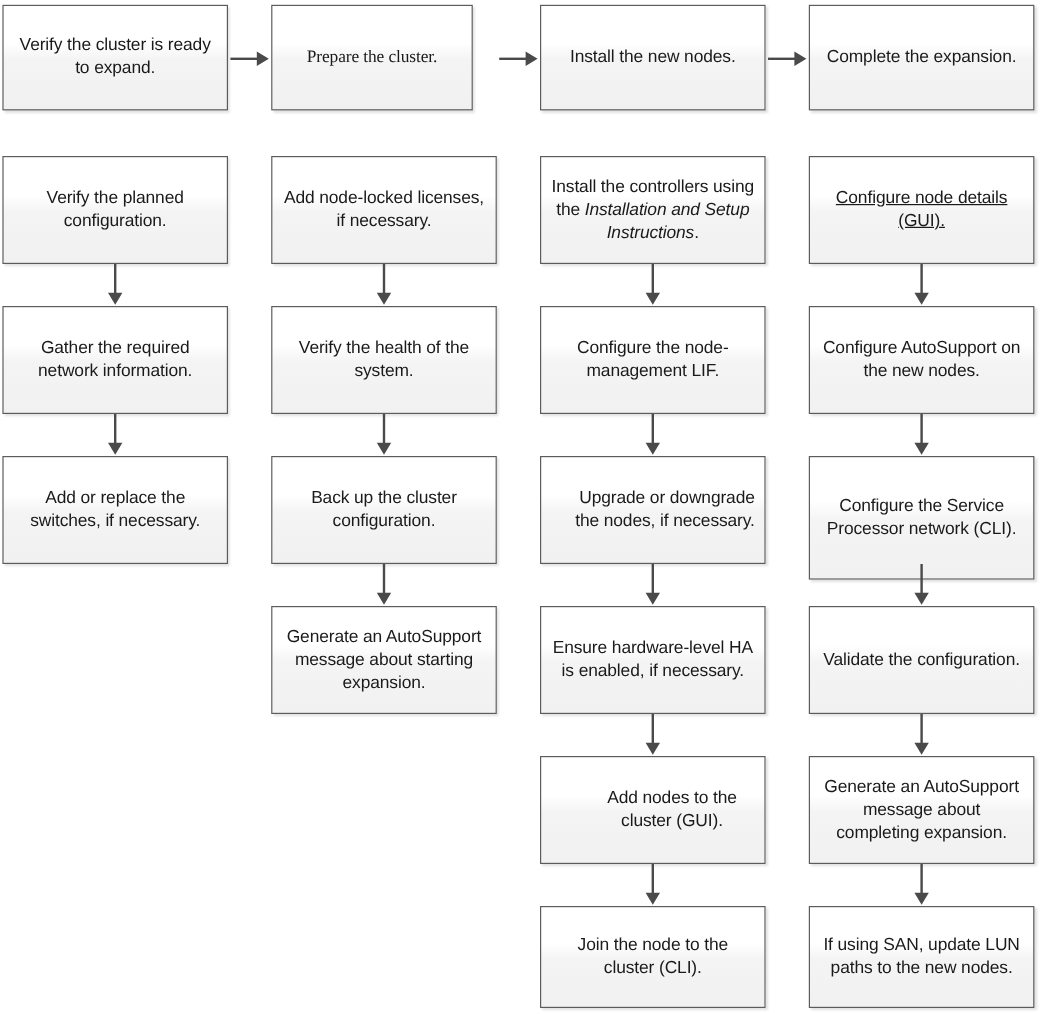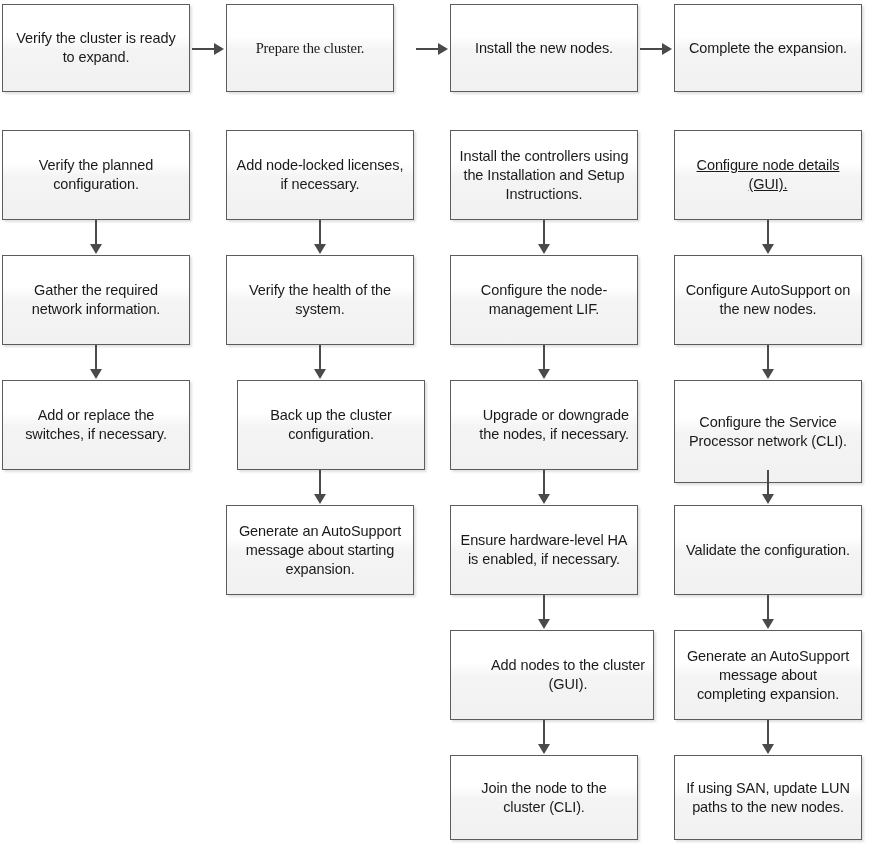--- a/index.html
+++ b/index.html
@@ -39,21 +39,21 @@
     padding: 4px 8px;
   }
   .pbox .txt {
     font-size: 14.5px;
     line-height: 19px;
     color: #1a1a1a;
     letter-spacing: -0.1px;
     width: 100%;
     white-space: pre-line;
   }
-  .pbox .txt .it { }
+  .pbox .txt .it { font-style: italic; }
 
   
   .hdr .txt { font-size: 14.5px; }
 
   
   .conn {
     position: absolute;
   }
   .conn .shaft-v {
     position: absolute;
@@ -150,21 +150,21 @@
   </div>
 
   <div class="pbox" style="left:226px; top:255px; width:188px; height:90px;">
     <span class="txt">Verify the health of the system.</span>
   </div>
   <div class="conn" style="left:319px; top:345px; width:12px; height:35px;">
     <div class="shaft-v" style="height:26px;"></div>
     <div class="head-v" style="top:24px;"></div>
   </div>
 
-  <div class="pbox" style="left:226px; top:380px; width:188px; height:90px;margin-left:11px;">
+  <div class="pbox" style="left:226px; top:380px; width:188px; height:90px;">
     <span class="txt">Back up the cluster configuration.</span>
   </div>
   <div class="conn" style="left:319px; top:470px; width:12px; height:35px;">
     <div class="shaft-v" style="height:26px;"></div>
     <div class="head-v" style="top:24px;"></div>
   </div>
 
   <div class="pbox" style="left:226px; top:505px; width:188px; height:90px;align-items:center;">
     <span class="txt">Generate an AutoSupport message about starting expansion.</span>
   </div>
@@ -194,21 +194,21 @@
   </div>
 
   <div class="pbox" style="left:450px; top:505px; width:188px; height:90px;">
     <span class="txt">Ensure hardware-level HA is enabled, if necessary.</span>
   </div>
   <div class="conn" style="left:543px; top:595px; width:12px; height:35px;">
     <div class="shaft-v" style="height:26px;"></div>
     <div class="head-v" style="top:24px;"></div>
   </div>
 
-  <div class="pbox" style="left:450px; top:630px; width:204px; height:90px;padding-left:40px;">
+  <div class="pbox" style="left:450px; top:630px; width:188px; height:90px;padding-left:40px;">
     <span class="txt">Add nodes to the cluster (GUI).</span>
   </div>
   <div class="conn" style="left:543px; top:720px; width:12px; height:35px;">
     <div class="shaft-v" style="height:26px;"></div>
     <div class="head-v" style="top:24px;"></div>
   </div>
 
   <div class="pbox" style="left:450px; top:755px; width:188px; height:85px;">
     <span class="txt">Join the node to the cluster (CLI).</span>
   </div>

